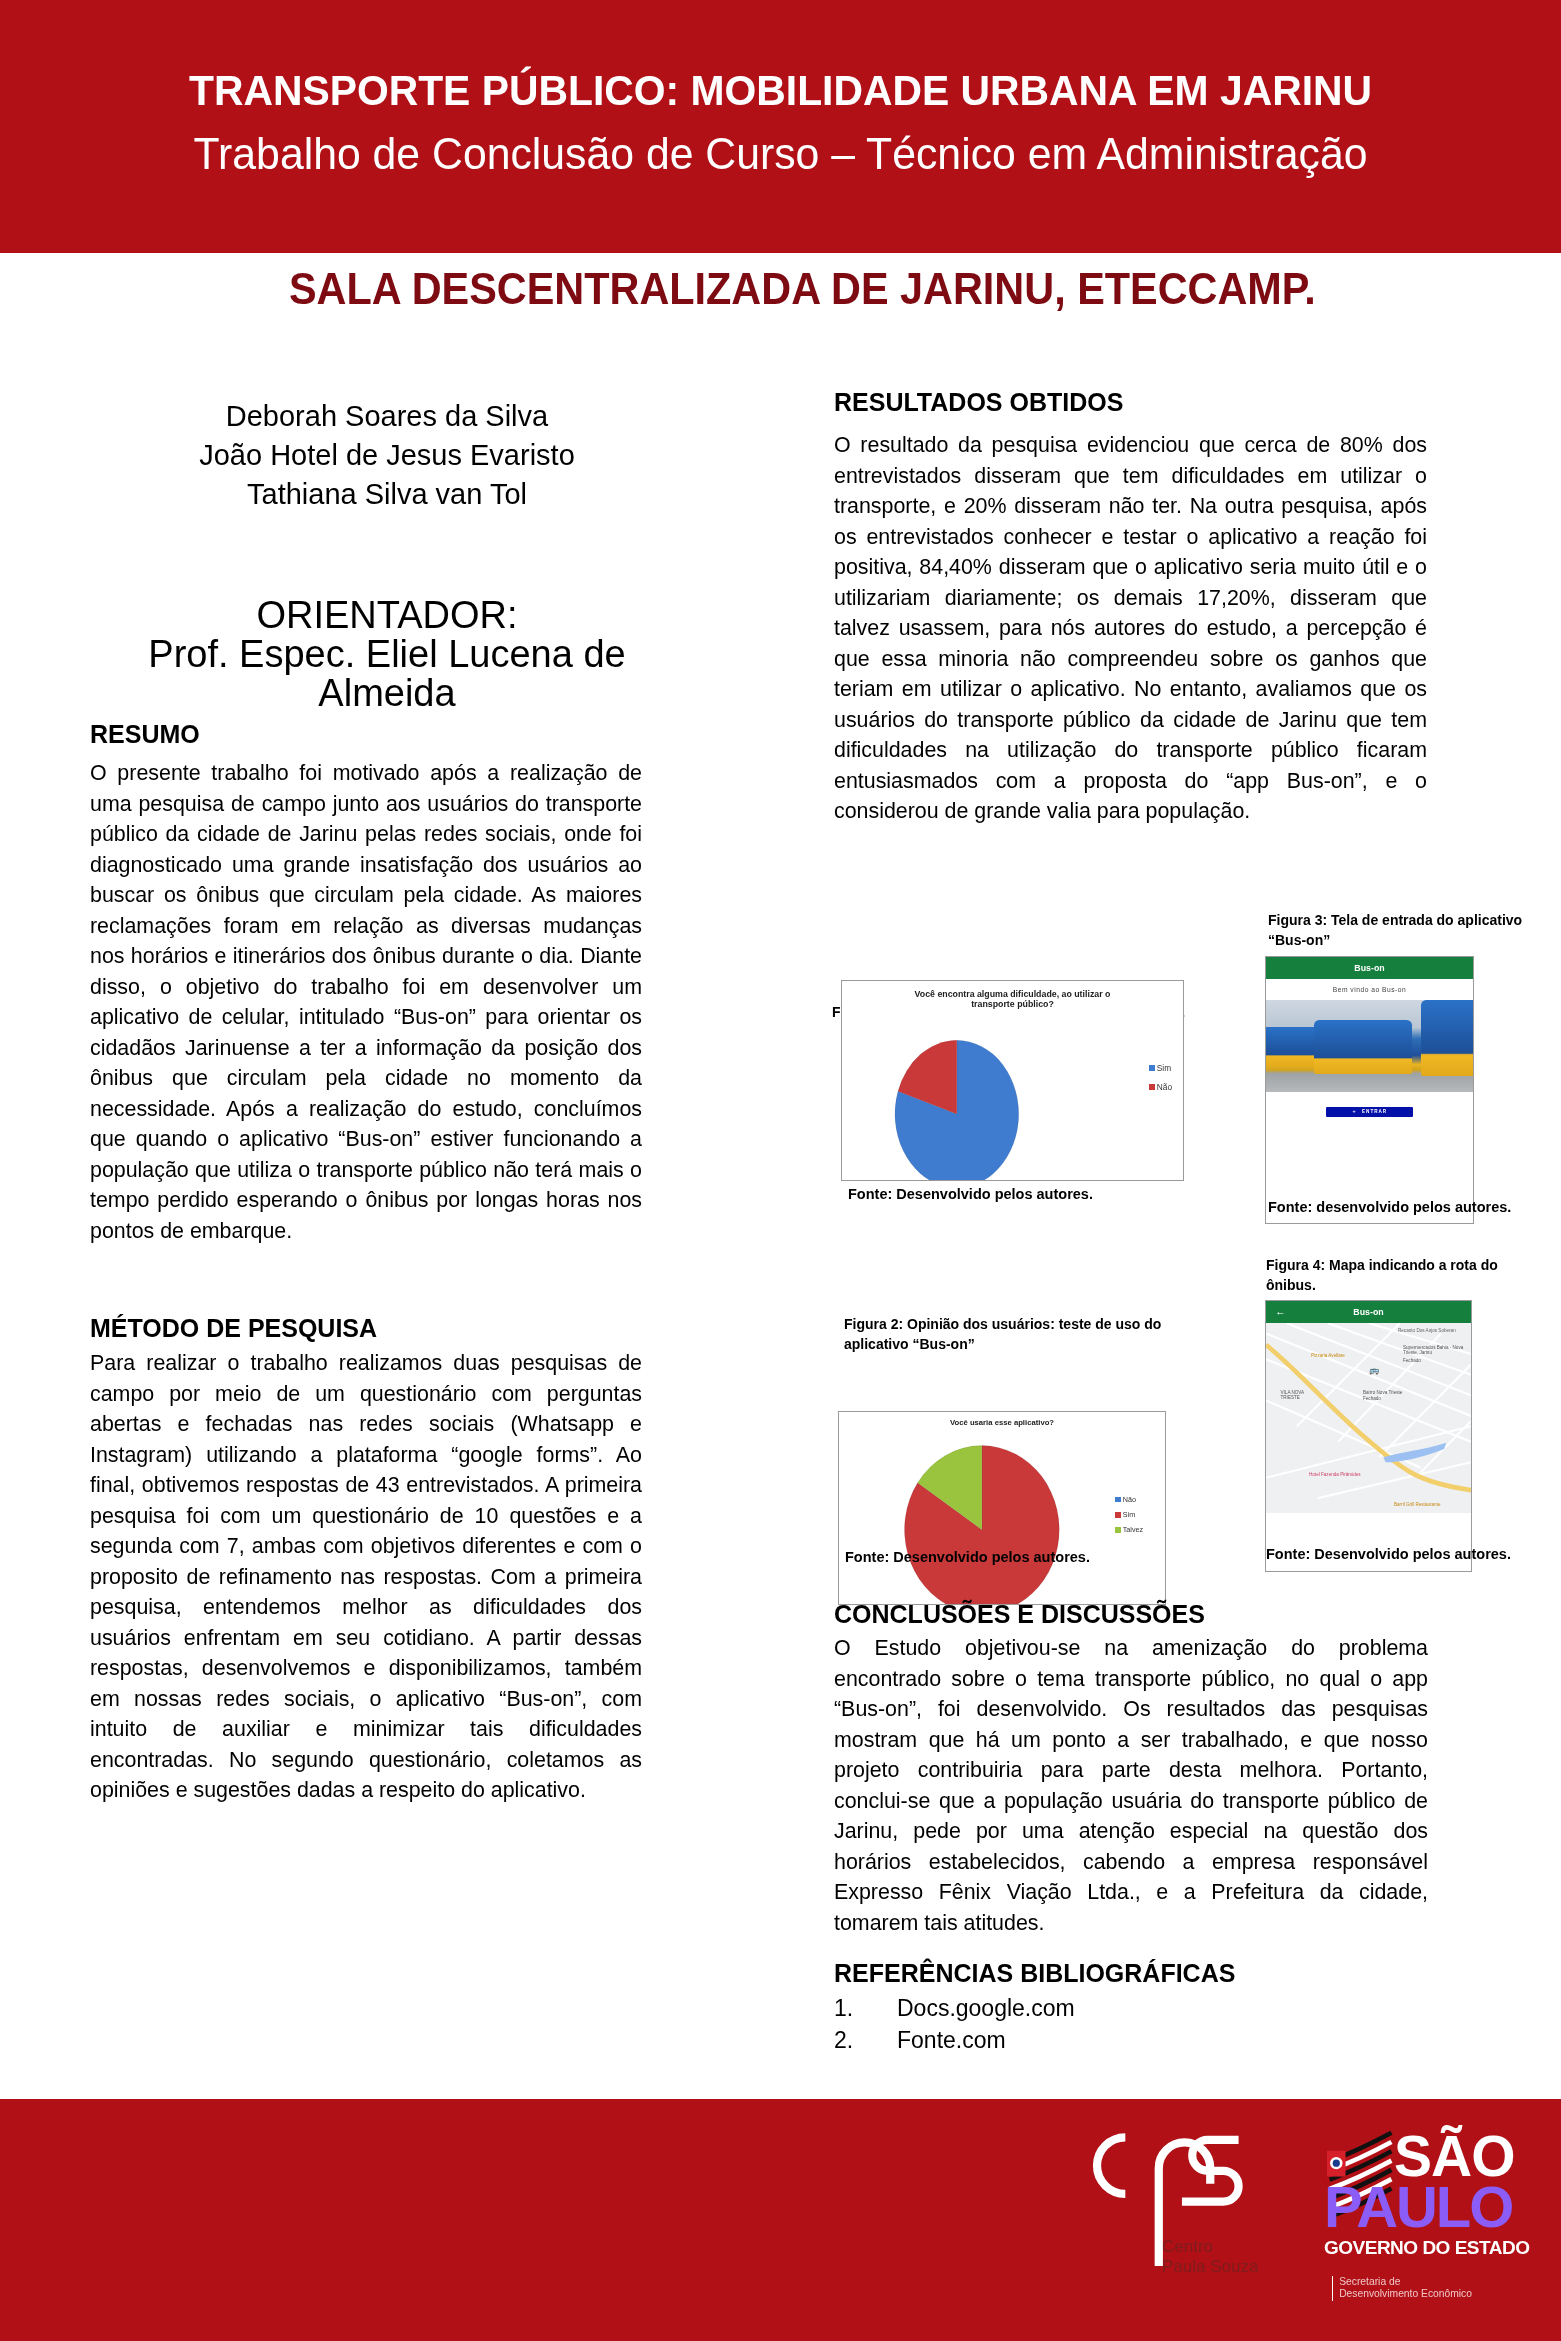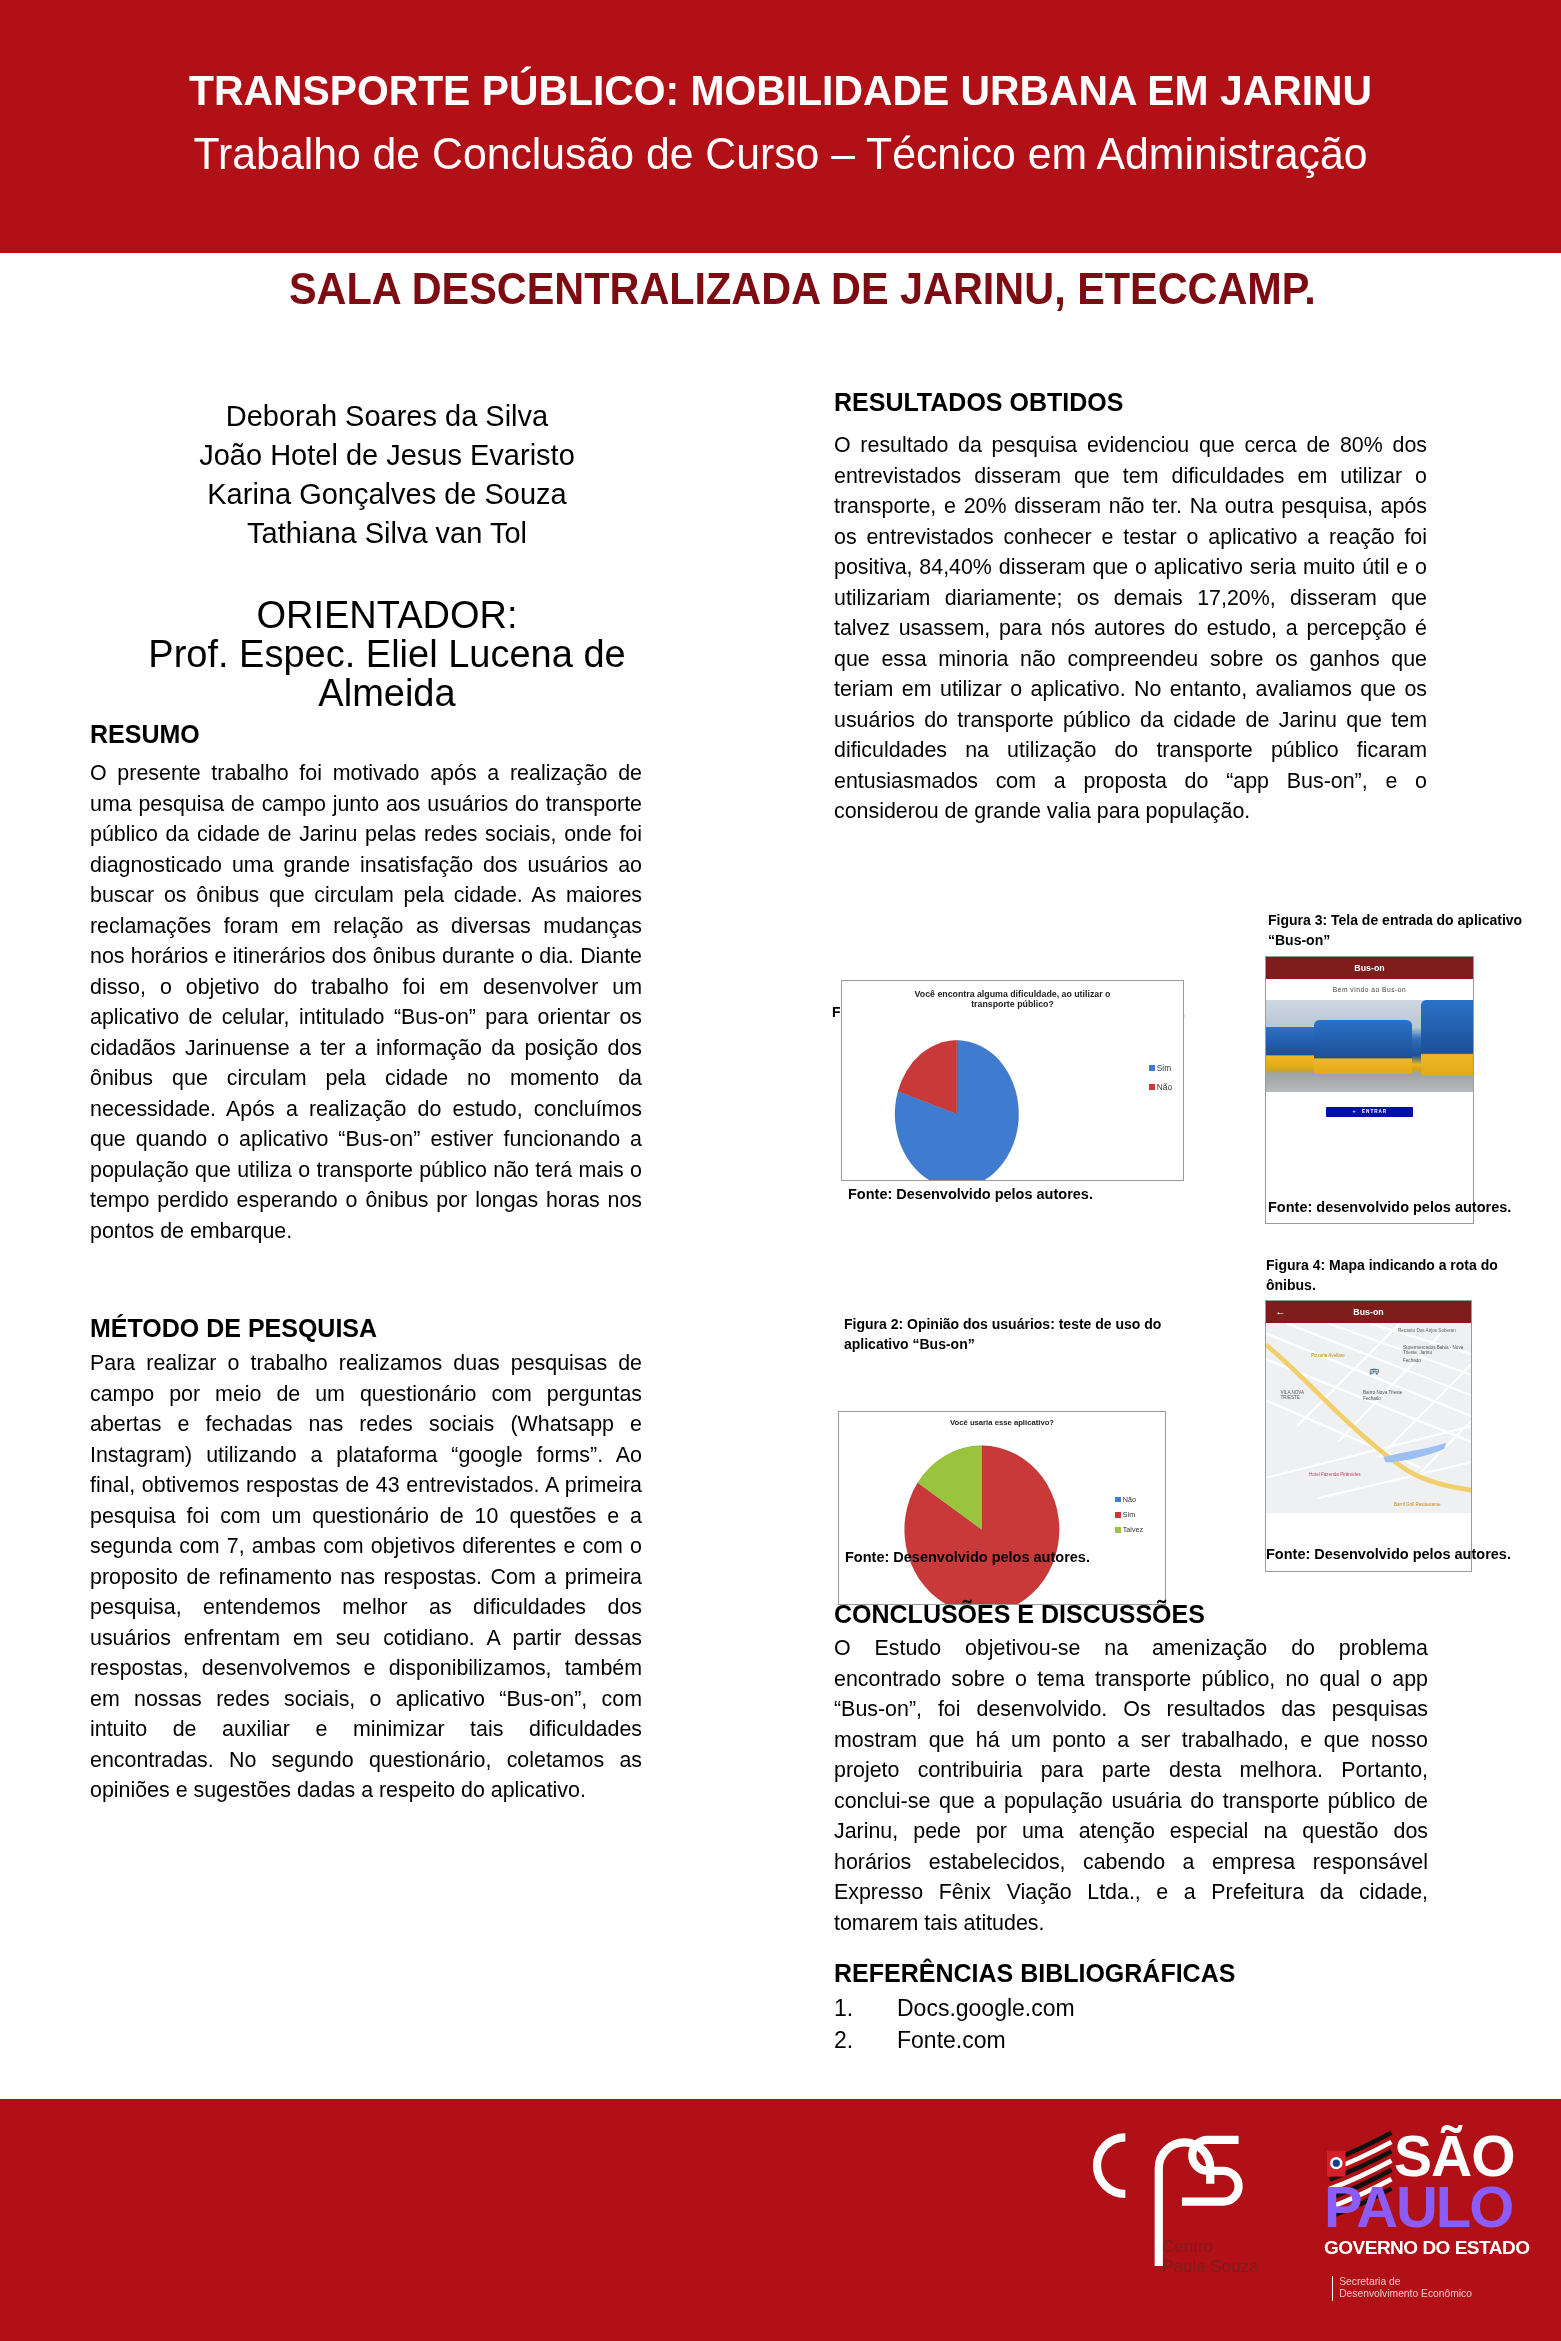--- a/index.html
+++ b/index.html
@@ -45,21 +45,21 @@
   #fig3-src { left: 1268px; top: 1199px; }
   #fig4-cap { left: 1266px; top: 1256px; width: 268px; }
   #fig4-box { left: 1265px; top: 1300px; width: 205px; height: 270px; }
   #fig4-src { left: 1266px; top: 1546px; }
 
   .chart-title { position: absolute; width: 100%; text-align: center; font-weight: bold; font-size: 8.8px; color: #222; }
   .legend { position: absolute; font-size: 8.3px; color: #333; }
   .legend-row { display: flex; align-items: center; margin-bottom: 9.3px; }
   .legend-sw { width: 5.7px; height: 5.7px; margin-right: 2.1px; }
 
-  .app-bar { position: absolute; left: 0; top: 0; width: 100%; height: 22px; background: #7f1d1d; color: #fff;
+  .app-bar { position: absolute; left: 0; top: 0; width: 100%; height: 22px; background: #15803d; color: #fff;
              font-weight: bold; font-size: 8.8px; text-align: center; line-height: 22px; }
   .app-welcome { position: absolute; top: 29px; width: 100%; text-align: center; font-size: 6.7px; color: #444; letter-spacing: 0.5px; }
   .bus-photo { position: absolute; left: 0; top: 43px; width: 100%; height: 92px;
                background: linear-gradient(180deg, #cfd8e2 0%, #b9c6d3 30%, #2f6fb8 42%, #1f4f9a 60%, #e9b422 70%, #d3a31c 76%, #9ea3a6 80%, #b7b9bb 100%); }
   .bus-shape { position: absolute; border-radius: 5.2px 5.2px 2.1px 2.1px; background: linear-gradient(180deg, #2a72c7 0%, #1d4f98 70%, #f0b823 72%, #e2a91b 100%); }
   .enter-btn { position: absolute; left: 60px; top: 150px; width: 87px; height: 10.3px; background: #0411A8; color: #fff;
                border-radius: 1px; font-size: 4.6px; font-weight: bold; letter-spacing: 1px; text-align: center; line-height: 10.3px; }
   .map-area { position: absolute; left: 0; top: 22px; width: 100%; height: 190px; background: #eef0f2; overflow: hidden; }
   .back-icon { position: absolute; left: 9.3px; top: 0; font-size: 10.3px; line-height: 22px; color: #fff; }
   .map-label { position: absolute; font-size: 4.6px; white-space: nowrap; }
@@ -76,21 +76,20 @@
 <body>
 
 <div id="header" class="abs"></div>
 <div id="title" class="abs">TRANSPORTE PÚBLICO: MOBILIDADE URBANA EM  JARINU</div>
 <div id="subtitle" class="abs">Trabalho de Conclusão de Curso – Técnico em Administração</div>
 <div id="sala" class="abs">SALA DESCENTRALIZADA DE JARINU, ETECCAMP.</div>
 
 <div id="authors" class="abs">
   <div>Deborah Soares da Silva</div>
   <div>João Hotel de Jesus Evaristo</div>
-  <div>Karina Gonçalves de Souza</div>
   <div>Tathiana Silva van Tol</div>
 </div>
 <div id="advisor" class="abs">
   <div>ORIENTADOR:</div>
   <div>Prof. Espec. Eliel Lucena de Almeida</div>
 </div>
 
 <div id="resumo-h" class="abs sec-h">RESUMO</div>
 <div id="resumo-p" class="abs body-p">O presente trabalho foi motivado após a realização de uma pesquisa de campo junto aos usuários do transporte público da cidade de Jarinu pelas redes sociais, onde foi diagnosticado uma grande insatisfação dos usuários ao buscar os ônibus que circulam pela cidade. As maiores reclamações foram em relação as diversas mudanças nos horários e itinerários dos ônibus durante o dia. Diante disso, o objetivo do trabalho foi em desenvolver um aplicativo de celular, intitulado “Bus-on” para orientar os cidadãos Jarinuense a ter a informação da posição dos ônibus que circulam pela cidade no momento da necessidade. Após a realização do estudo, concluímos que quando o aplicativo “Bus-on” estiver funcionando a população que utiliza o transporte público não terá mais o tempo perdido esperando o ônibus por longas horas nos pontos de embarque.</div>
 <div id="metodo-h" class="abs sec-h">MÉTODO DE PESQUISA</div>

